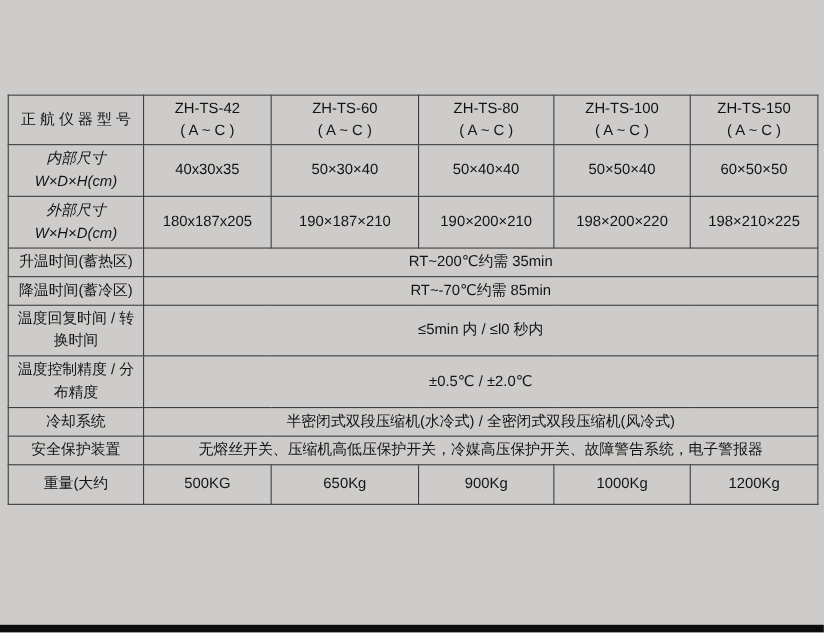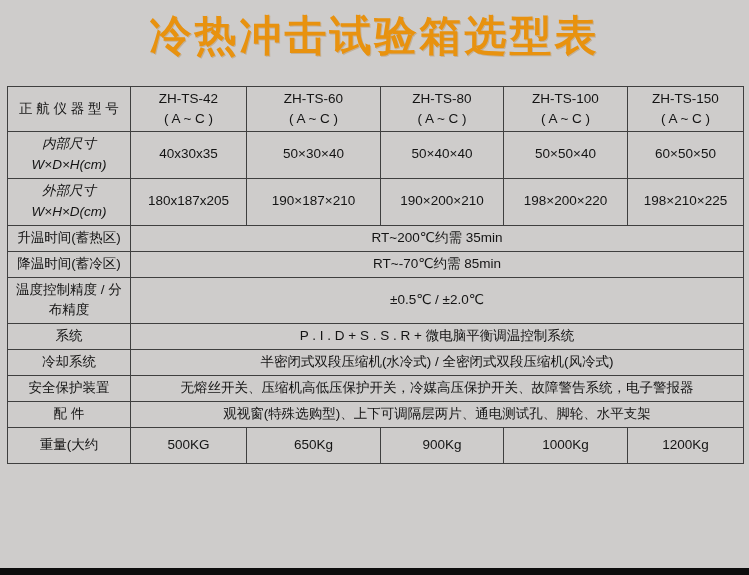--- a/index.html
+++ b/index.html
@@ -52,21 +52,20 @@
     position:absolute;left:0;bottom:0;
     width:100%;height:7px;
     background:#0d0d0d;
   }
 </style>
 </head>
 <body>
 
 <div class="page">
 
-  <div class="title">冷热冲击试验箱选型表</div>
 
   <table class="spec">
     <colgroup>
       <col style="width:123px">
         <col style="width:116px">
         <col style="width:134px">
       <col style="width:123px">
         <col style="width:124px">
         <col style="width:116px">
     </colgroup>
@@ -120,46 +119,42 @@
     <tr class="r5">
       <td class="lbl">升温时间(蓄热区)</td>
       <td colspan="5">RT~200℃约需 35min</td>
     </tr>
 
     <tr class="r6">
       <td class="lbl">降温时间(蓄冷区)</td>
       <td colspan="5">RT~-70℃约需 85min</td>
     </tr>
 
+    <tr class="r7">
+      <td class="lbl">温度回复时间 / 转换时间</td>
+      <td colspan="5" class="top">≤5min 内  / ≤l0 秒内</td>
+    </tr>
 
     <tr class="r8">
       <td class="lbl">温度控制精度 / 分布精度</td>
       <td colspan="5" class="top">±0.5℃ / ±2.0℃</td>
     </tr>
 
 
-    <tr class="r10">
-      <td class="lbl">系统</td>
-      <td colspan="5">P . I . D + S . S . R +  微电脑平衡调温控制系统</td>
-    </tr>
 
     <tr class="r11">
       <td class="lbl">冷却系统</td>
       <td colspan="5">半密闭式双段压缩机(水冷式) / 全密闭式双段压缩机(风冷式)</td>
     </tr>
 
     <tr class="r12">
       <td class="lbl">安全保护装置</td>
       <td colspan="5">无熔丝开关、压缩机高低压保护开关，冷媒高压保护开关、故障警告系统，电子警报器</td>
     </tr>
 
-    <tr class="r13">
-      <td class="lbl">配  件</td>
-      <td colspan="5">观视窗(特殊选购型)、上下可调隔层两片、通电测试孔、脚轮、水平支架</td>
-    </tr>
 
     <tr class="r14">
       <td class="lbl">重量(大约</td>
       <td class="top left">500KG</td>
       <td>650Kg</td>
       <td>900Kg</td>
       <td>1000Kg</td>
       <td>1200Kg</td>
     </tr>
   </tbody>

